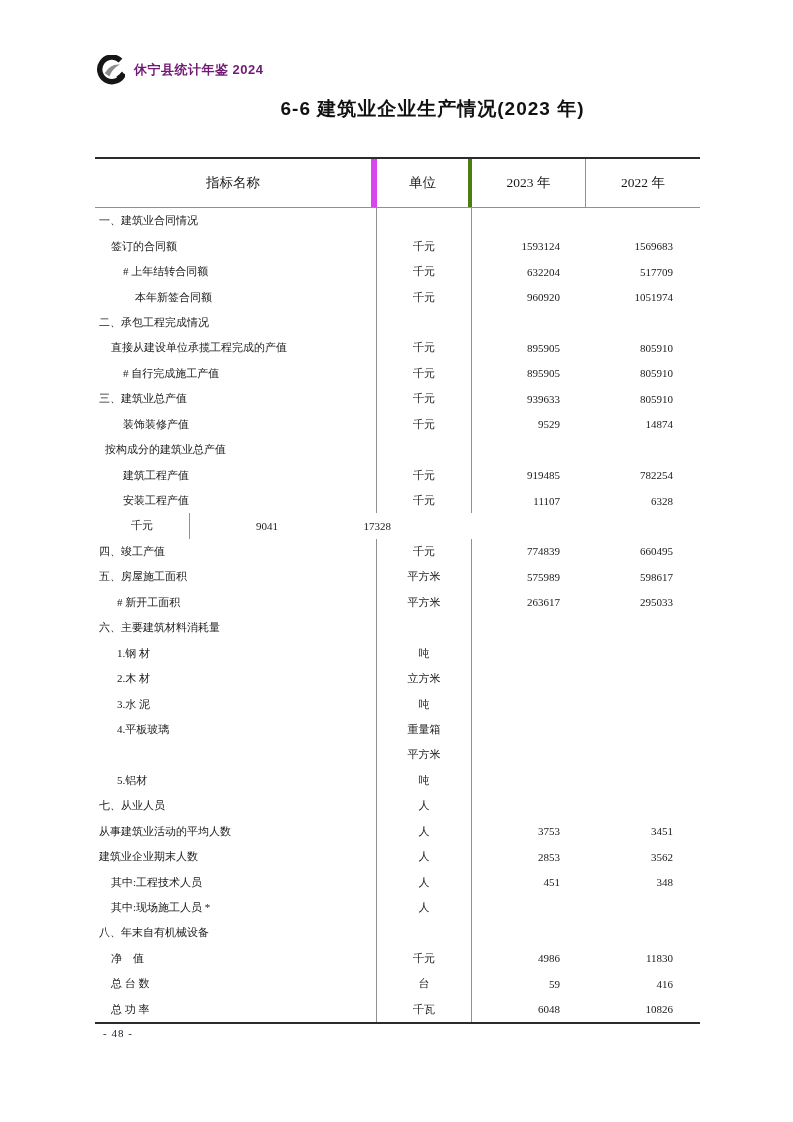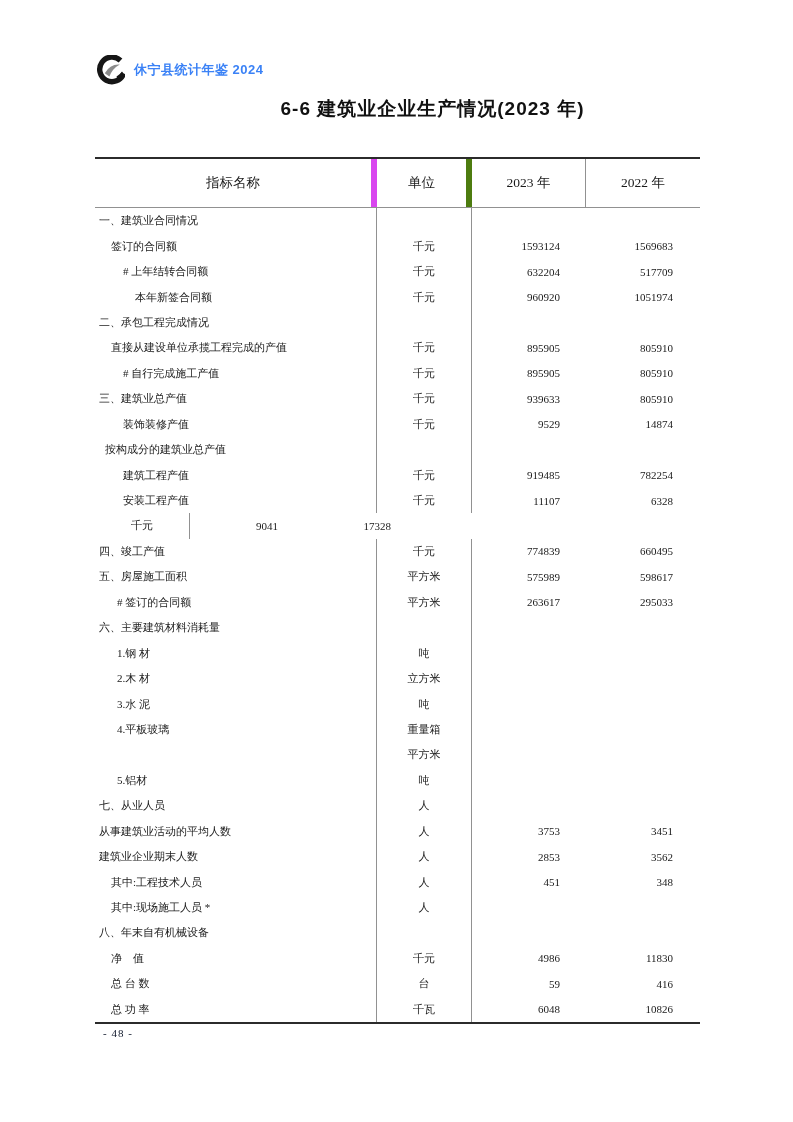--- a/index.html
+++ b/index.html
@@ -4,37 +4,37 @@
 <style>
   html,body{margin:0;padding:0;}
   body{
     width:793px;height:1122px;background:#ffffff;position:relative;
     font-family:"Liberation Serif","DejaVu Serif",serif;color:#1a1a1a;
     overflow:hidden;
   }
   .brand{position:absolute;left:94px;top:55px;display:flex;align-items:center;gap:9px;}
   .brand-name{
     font-family:"Liberation Sans","DejaVu Sans",sans-serif;
-    font-size:13px;font-weight:600;color:#3b82f6;letter-spacing:0.5px;
+    font-size:13px;font-weight:600;color:#701a75;letter-spacing:0.5px;
   }
   .doc-title{
     position:absolute;left:0;top:96px;width:793px;text-align:center;
     font-family:"Liberation Sans","DejaVu Sans",sans-serif;
     font-size:19px;font-weight:700;color:#111;letter-spacing:1px;margin-left:36px;
   }
   .stat-table{
     position:absolute;left:95px;top:157px;width:605px;
     border-top:2px solid #2b2b2b;border-bottom:2px solid #2b2b2b;
     box-sizing:border-box;
   }
   .thead{display:flex;height:48px;border-bottom:1px solid #919191;
     font-size:13.5px;color:#1a1a1a;}
   .th{display:flex;align-items:center;justify-content:center;box-sizing:border-box;}
   .th.w-name{width:282px;border-right:6px solid #d946ef;}
-  .th.w-unit{width:95px;border-right:6px solid #4d7c0f;}
+  .th.w-unit{width:95px;border-right:4px solid #4d7c0f;}
   .th.w-y23{width:114px;border-right:1px solid #919191;}
   .th.w-y22{width:114px;}
   .tbody{padding:0;}
   .trow{display:flex;height:25.44px;font-size:11px;}
   .cell{display:flex;align-items:center;box-sizing:border-box;}
   .c-name{width:282px;border-right:1px solid #919191;justify-content:flex-start;}
   .c-unit{width:95px;border-right:1px solid #919191;justify-content:center;}
   .c-v23{width:114px;justify-content:flex-end;padding-right:26px;}
   .c-v22{width:114px;justify-content:flex-end;padding-right:27px;}
   .page-number{
@@ -162,21 +162,21 @@
   </div>
 
   <div class="trow">
     <div class="cell c-name" style="padding-left: 4px;">五、房屋施工面积</div>
     <div class="cell c-unit">平方米</div>
     <div class="cell c-v23">575989</div>
     <div class="cell c-v22">598617</div>
   </div>
 
   <div class="trow">
-    <div class="cell c-name" style="padding-left: 22px;"># 签订的合同额</div>
+    <div class="cell c-name" style="padding-left: 22px;"># 新开工面积</div>
     <div class="cell c-unit">平方米</div>
     <div class="cell c-v23">263617</div>
     <div class="cell c-v22">295033</div>
   </div>
 
   <div class="trow">
     <div class="cell c-name" style="padding-left: 4px;">六、主要建筑材料消耗量</div>
     <div class="cell c-unit"></div>
     <div class="cell c-v23"></div>
     <div class="cell c-v22"></div>

